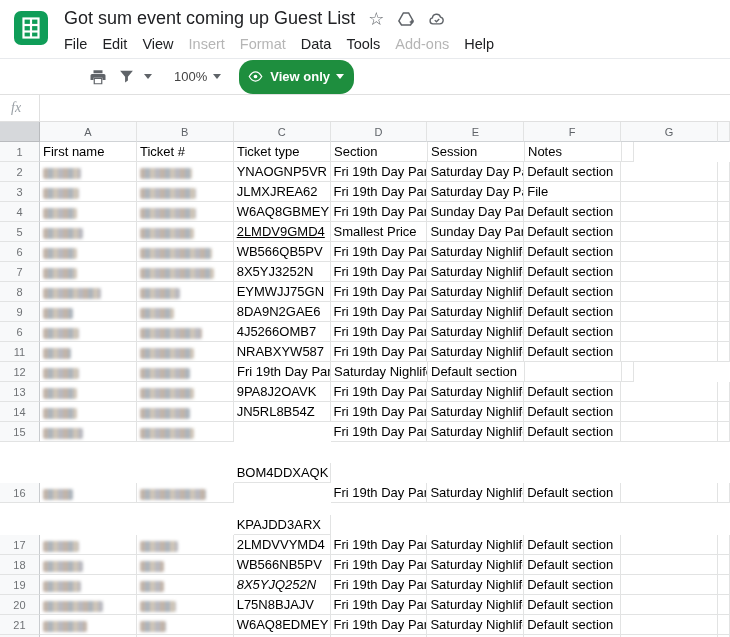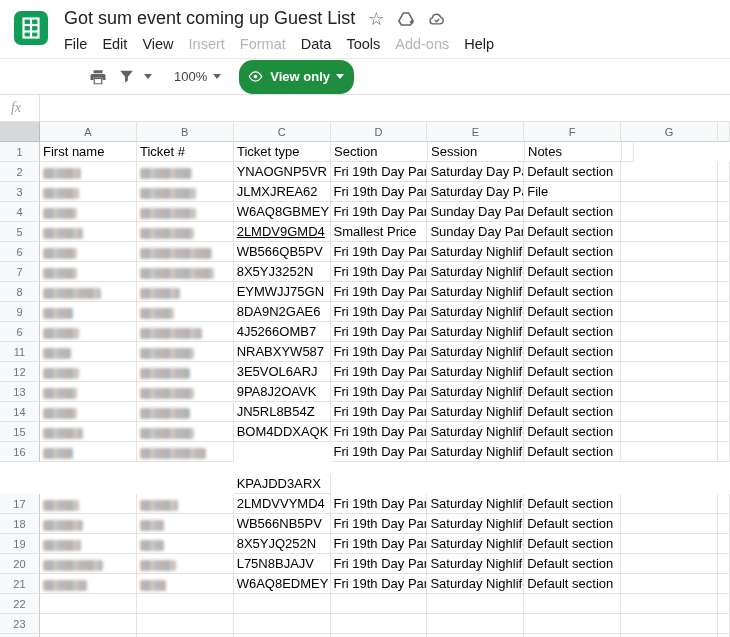--- a/index.html
+++ b/index.html
@@ -266,21 +266,20 @@
         <div class="cell" style="width: 97px;">Fri 19th Day Par</div>
         <div class="cell" style="width: 97px;">Saturday Nighlife</div>
         <div class="cell" style="width: 97px;">Default section</div>
         <div class="cell" style="width: 97px;"></div>
         <div class="cell" style="width: 12px;"></div>
       </div>
       <div class="gr">
         <div class="gutter">12</div>
         <div class="cell" style="width: 97px;"><span class="redact" style="width: 36px;"></span></div>
         <div class="cell" style="width: 97px;"><span class="redact alt" style="width: 50px;"></span></div>
-        <div class="cell" style="width: 97px;">3E5VOL6ARJ</div>
         <div class="cell" style="width: 97px;">Fri 19th Day Par</div>
         <div class="cell" style="width: 97px;">Saturday Nighlife</div>
         <div class="cell" style="width: 97px;">Default section</div>
         <div class="cell" style="width: 97px;"></div>
         <div class="cell" style="width: 12px;"></div>
       </div>
       <div class="gr">
         <div class="gutter">13</div>
         <div class="cell" style="width: 97px;"><span class="redact alt" style="width: 34px;"></span></div>
         <div class="cell" style="width: 97px;"><span class="redact" style="width: 54px;"></span></div>
@@ -299,21 +298,21 @@
         <div class="cell" style="width: 97px;">Fri 19th Day Par</div>
         <div class="cell" style="width: 97px;">Saturday Nighlife</div>
         <div class="cell" style="width: 97px;">Default section</div>
         <div class="cell" style="width: 97px;"></div>
         <div class="cell" style="width: 12px;"></div>
       </div>
       <div class="gr">
         <div class="gutter">15</div>
         <div class="cell" style="width: 97px;"><span class="redact alt" style="width: 40px;"></span></div>
         <div class="cell" style="width: 97px;"><span class="redact" style="width: 54px;"></span></div>
-        <div class="cell" style="width: 97px;">BOM4DDXAQK</div>
+        <div class="cell" style="width: 97px; margin-top: 41px;">BOM4DDXAQK</div>
         <div class="cell" style="width: 97px;">Fri 19th Day Par</div>
         <div class="cell" style="width: 97px;">Saturday Nighlife</div>
         <div class="cell" style="width: 97px;">Default section</div>
         <div class="cell" style="width: 97px;"></div>
         <div class="cell" style="width: 12px;"></div>
       </div>
       <div class="gr">
         <div class="gutter">16</div>
         <div class="cell" style="width: 97px;"><span class="redact" style="width: 30px;"></span></div>
         <div class="cell" style="width: 97px;"><span class="redact alt" style="width: 66px;"></span></div>
@@ -343,21 +342,21 @@
         <div class="cell" style="width: 97px;">Fri 19th Day Par</div>
         <div class="cell" style="width: 97px;">Saturday Nighlife</div>
         <div class="cell" style="width: 97px;">Default section</div>
         <div class="cell" style="width: 97px;"></div>
         <div class="cell" style="width: 12px;"></div>
       </div>
       <div class="gr">
         <div class="gutter">19</div>
         <div class="cell" style="width: 97px;"><span class="redact alt" style="width: 38px;"></span></div>
         <div class="cell" style="width: 97px;"><span class="redact" style="width: 24px;"></span></div>
-        <div class="cell" style="width: 97px;">8X5YJQ252N</div>
+        <div class="cell" style="width: 97px; font-style: italic;">8X5YJQ252N</div>
         <div class="cell" style="width: 97px;">Fri 19th Day Par</div>
         <div class="cell" style="width: 97px;">Saturday Nighlife</div>
         <div class="cell" style="width: 97px;">Default section</div>
         <div class="cell" style="width: 97px;"></div>
         <div class="cell" style="width: 12px;"></div>
       </div>
       <div class="gr">
         <div class="gutter">20</div>
         <div class="cell" style="width: 97px;"><span class="redact" style="width: 60px;"></span></div>
         <div class="cell" style="width: 97px;"><span class="redact alt" style="width: 36px;"></span></div>

